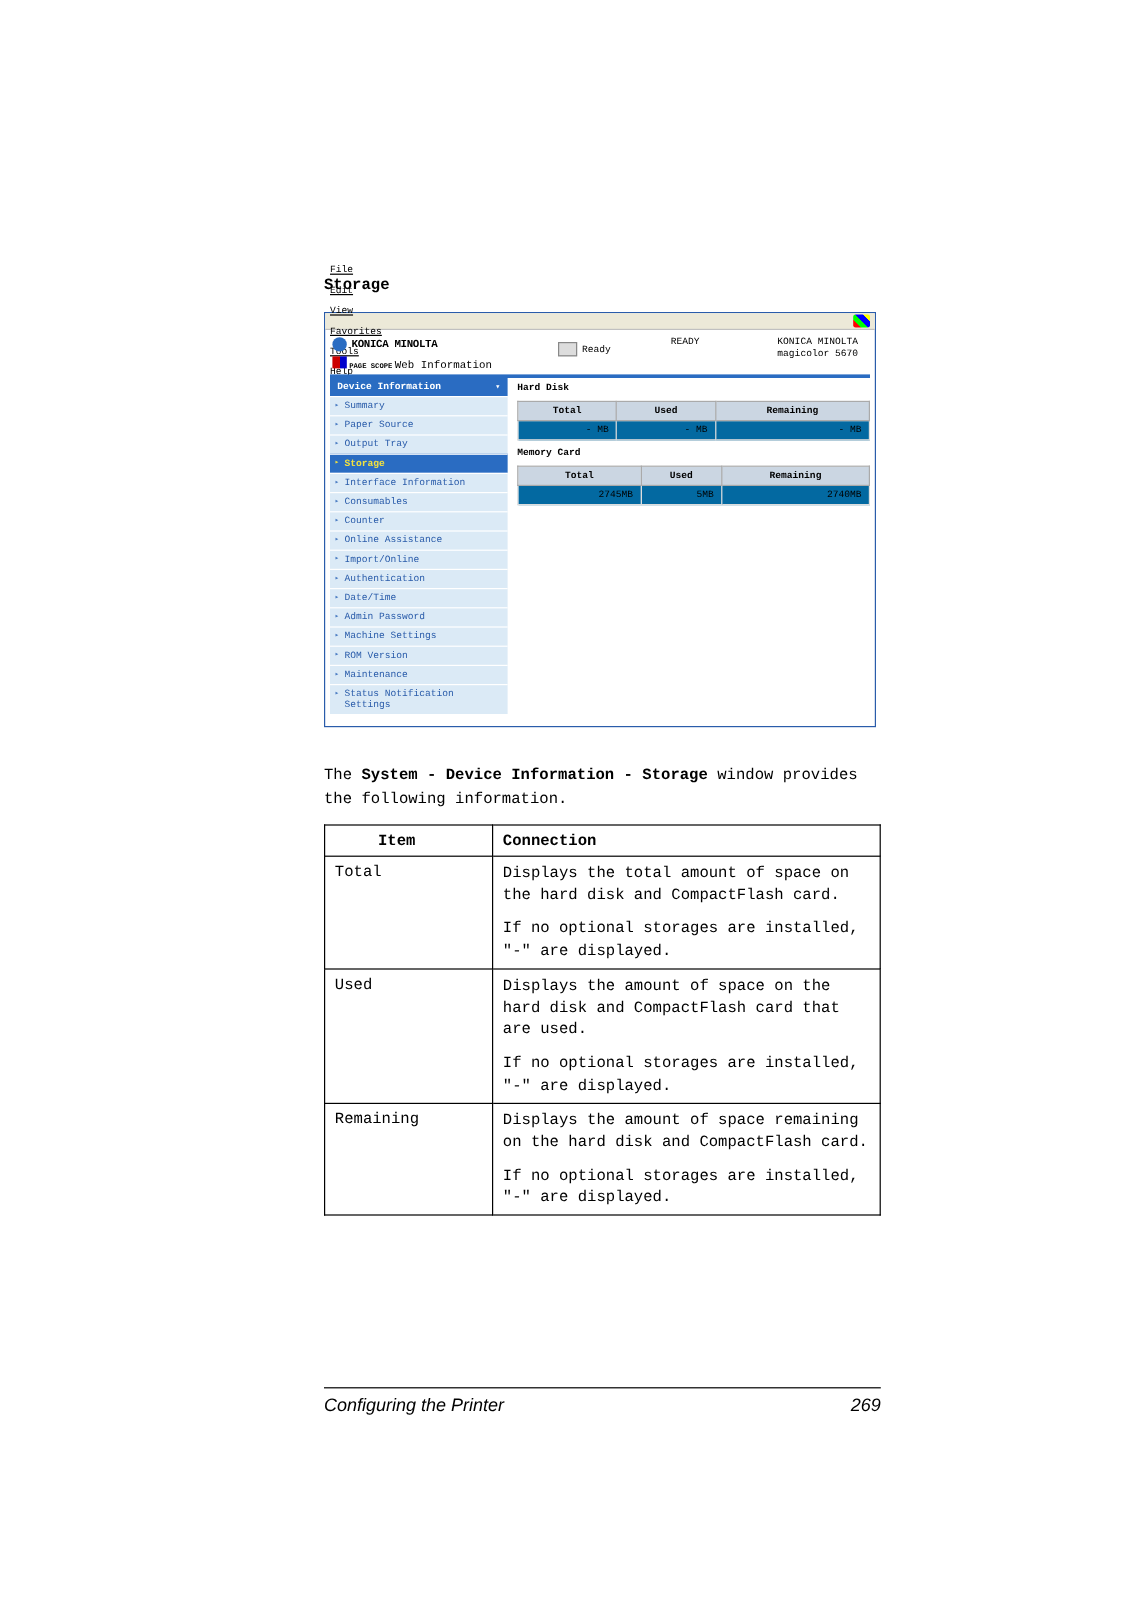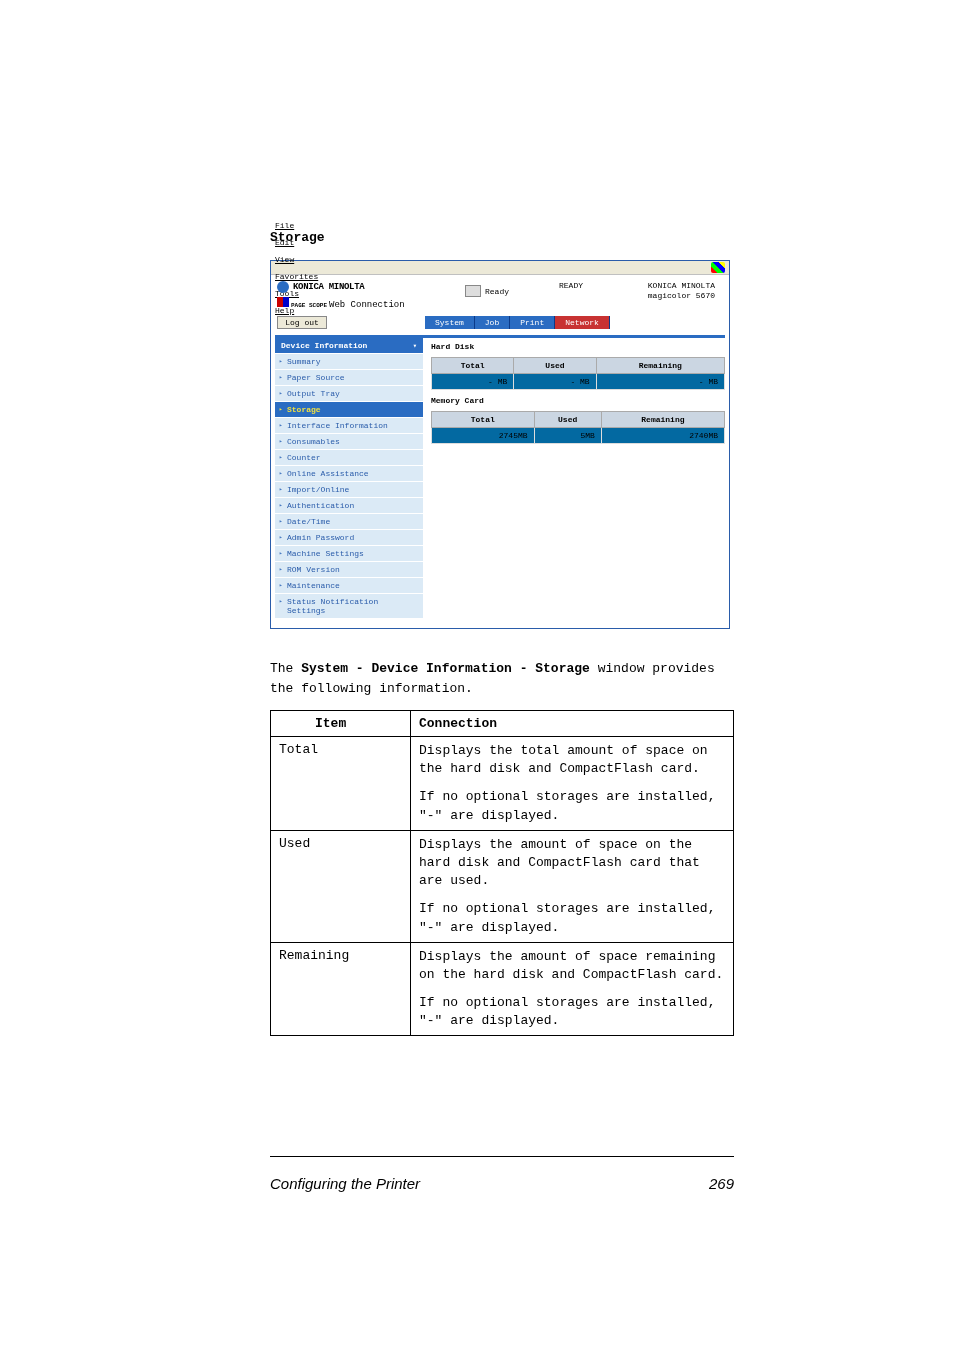--- a/index.html
+++ b/index.html
@@ -249,25 +249,25 @@
     }
     .info-table th {
       font-weight: bold;
     }
     .info-table .col1 { width: 140px; padding-left: 44px; }
     .desc-para { margin-bottom: 10px; line-height: 1.4; }
     .desc-para:last-child { margin-bottom: 0; }
     
     .page-footer {
       position: absolute;
-      bottom: 158px;
+      bottom: 170px;
       left: 270px;
       right: 220px;
       border-top: 1px solid #000;
-      padding-top: 18px;
+      padding-top: 6px;
       display: flex;
       justify-content: space-between;
       font-style: italic;
       font-size: 15px;
     }
     .page-footer .pagenum { font-style: italic; }
   </style>
 </head>
 <body>
 
@@ -290,47 +290,38 @@
     <div class="content-area">
       <div class="top-header">
         <div class="brand-col">
           <div class="brand-row">
             <span class="brand-circle"></span>
             <span>KONICA MINOLTA</span>
           </div>
           <div class="pagescope-row">
             <span class="ps-icon"></span>
             <span style="font-size:6px;font-weight:bold">PAGE SCOPE</span>
-            <span>Web Connection</span>
+            <span>Web Information</span>
           </div>
         </div>
         <div class="status-col">
           <div class="status-row">
             <div style="display:flex;align-items:center;gap:4px">
               <span class="printer-icon"></span>
               <span class="status-text">Ready</span>
             </div>
             <span class="ready-label">READY</span>
             <div class="dev-name" style="flex:1">
               <div>KONICA MINOLTA</div>
               <div>magicolor 5670</div>
             </div>
           </div>
         </div>
       </div>
 
-      <div class="logout-row">
-        <div class="logout-btn">Log out</div>
-        <div class="tabs">
-          <div class="tab tab-blue">System</div>
-          <div class="tab tab-blue">Job</div>
-          <div class="tab tab-blue">Print</div>
-          <div class="tab tab-red">Network</div>
-        </div>
-      </div>
       <div class="tab-rule"></div>
 
       <div class="main-row">
         <div class="sidebar">
           <div class="side-header">
             <span>Device Information</span>
             <span class="chev">▾</span>
           </div>
           <ul class="side-list" id="side-list">
               <li>Summary</li>

